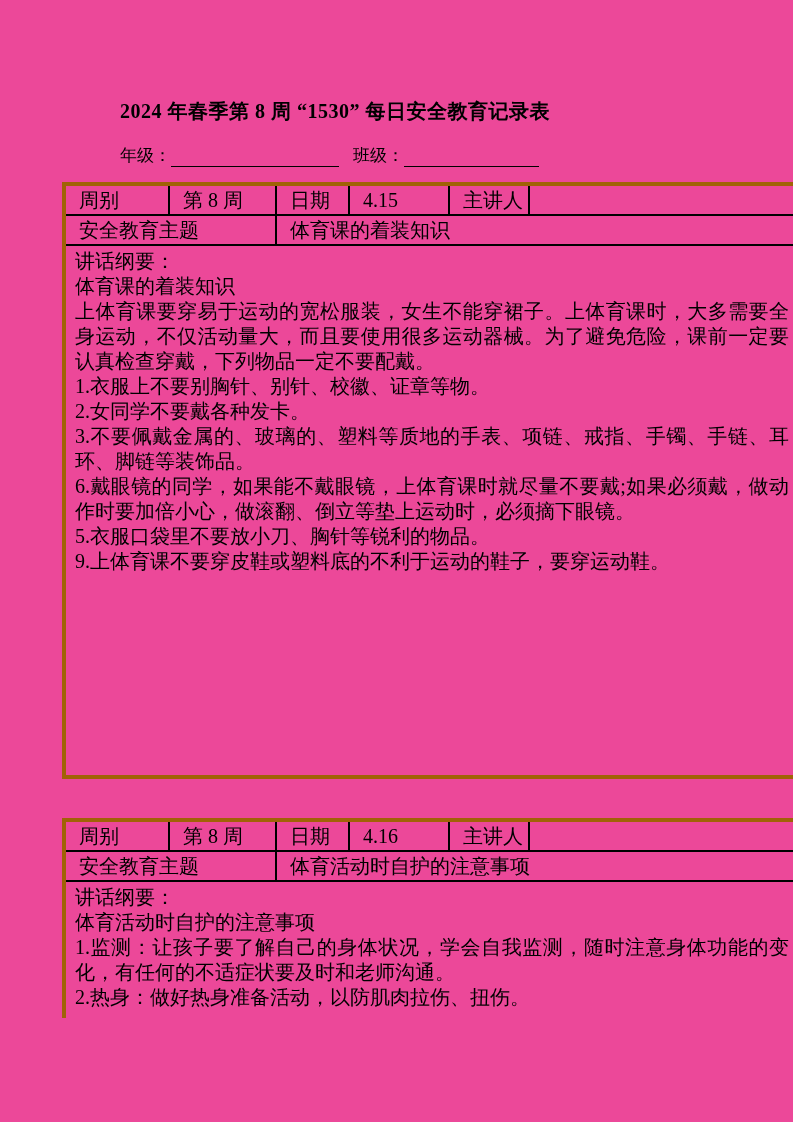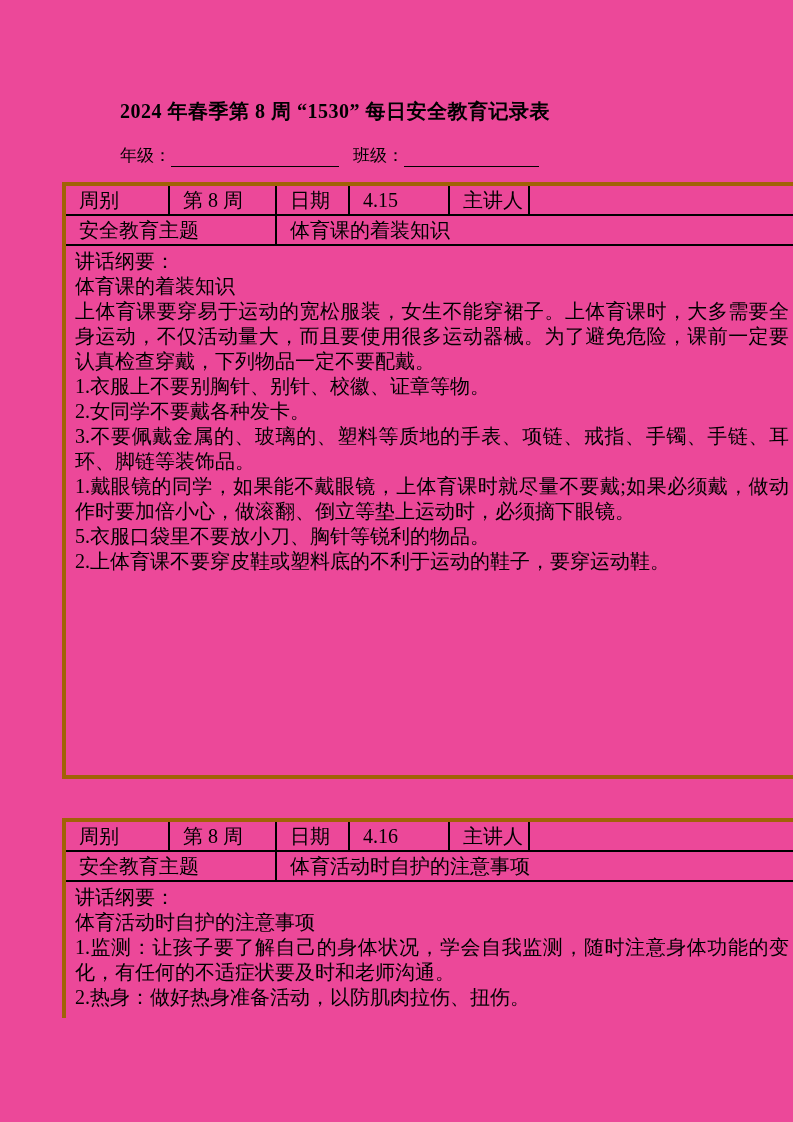--- a/index.html
+++ b/index.html
@@ -78,23 +78,23 @@
       <div class="cell">安全教育主题</div>
       <div class="cell">体育课的着装知识</div>
     </div>
     <div class="body-cell body-1">
       <p>讲话纲要：</p>
       <p>体育课的着装知识</p>
       <p>上体育课要穿易于运动的宽松服装，女生不能穿裙子。上体育课时，大多需要全身运动，不仅活动量大，而且要使用很多运动器械。为了避免危险，课前一定要认真检查穿戴，下列物品一定不要配戴。</p>
       <p class="item">1.衣服上不要别胸针、别针、校徽、证章等物。</p>
       <p class="item">2.女同学不要戴各种发卡。</p>
       <p class="item">3.不要佩戴金属的、玻璃的、塑料等质地的手表、项链、戒指、手镯、手链、耳环、脚链等装饰品。</p>
-      <p class="item">1.戴眼镜的同学，如果能不戴眼镜，上体育课时就尽量不要戴;如果必须戴，做动作时要加倍小心，做滚翻、倒立等垫上运动时，必须摘下眼镜。</p>
+      <p class="item">6.戴眼镜的同学，如果能不戴眼镜，上体育课时就尽量不要戴;如果必须戴，做动作时要加倍小心，做滚翻、倒立等垫上运动时，必须摘下眼镜。</p>
       <p class="item">5.衣服口袋里不要放小刀、胸针等锐利的物品。</p>
-      <p class="item">2.上体育课不要穿皮鞋或塑料底的不利于运动的鞋子，要穿运动鞋。</p>
+      <p class="item">9.上体育课不要穿皮鞋或塑料底的不利于运动的鞋子，要穿运动鞋。</p>
     </div>
   </div>
 
   <div class="tbl tbl-2">
     <div class="row row-head">
       <div class="cell">周别</div>
       <div class="cell">第 8 周</div>
       <div class="cell">日期</div>
       <div class="cell">4.16</div>
       <div class="cell">主讲人</div>

